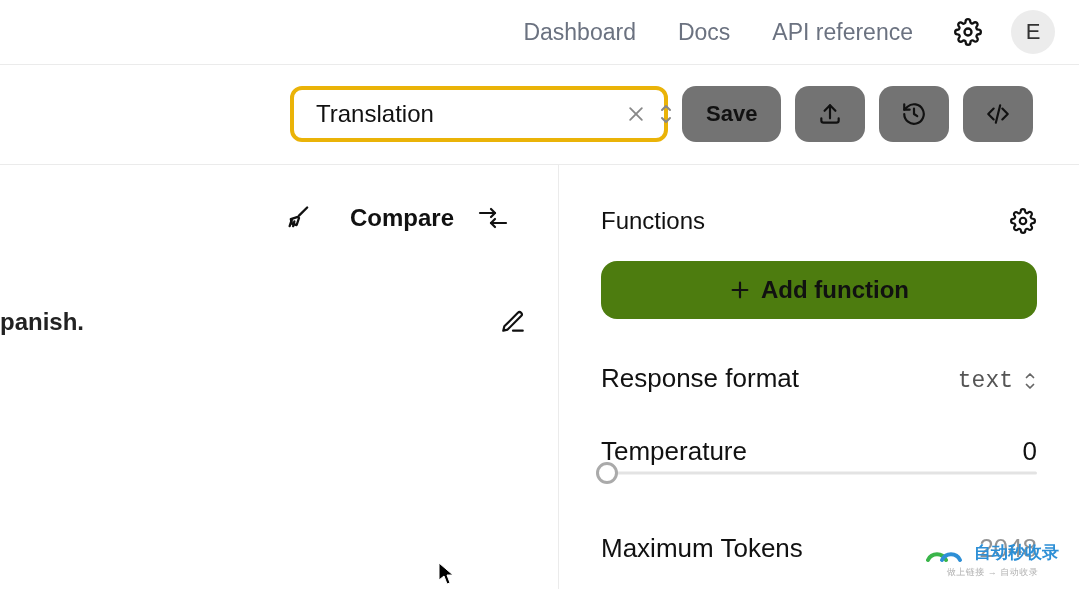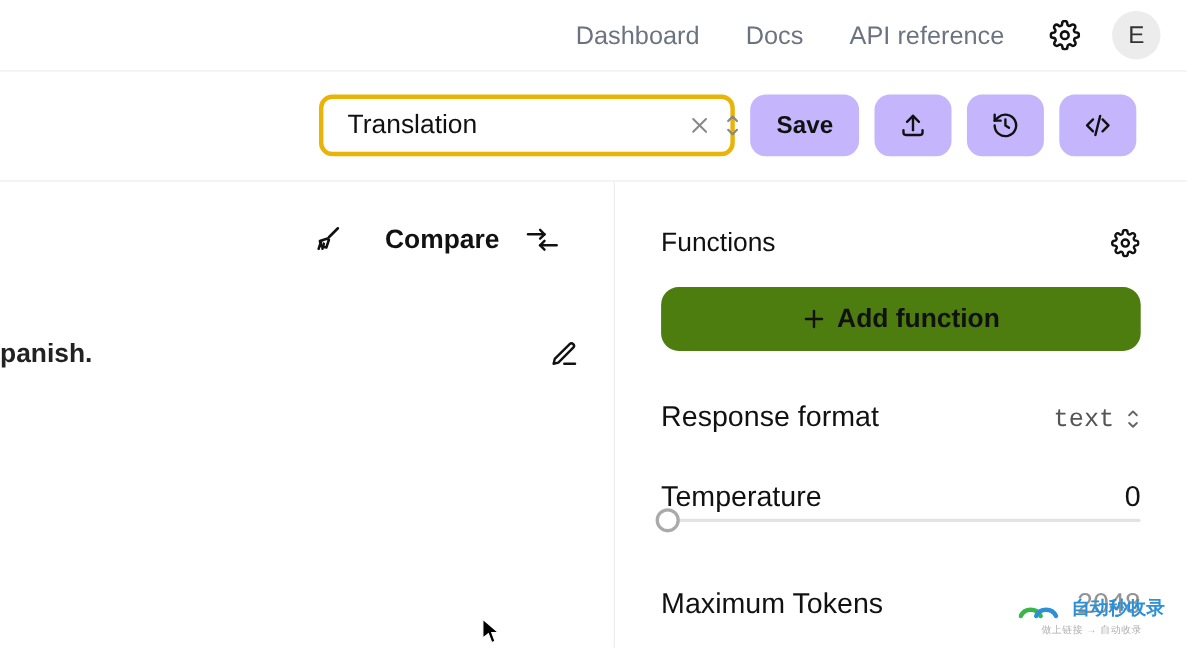--- a/index.html
+++ b/index.html
@@ -118,21 +118,21 @@
       cursor: pointer;
       display: flex;
       align-items: center;
       justify-content: center;
     }
     .tool-button {
       height: 56px;
       min-width: 70px;
       padding: 0 24px;
       border-radius: 14px;
-      background: #c4b5fd;
+      background: #737373;
       display: flex;
       align-items: center;
       justify-content: center;
       cursor: pointer;
       font-size: 22px;
       font-weight: 600;
       color: #111;
     }
     .tool-button.save {
       min-width: 90px;

